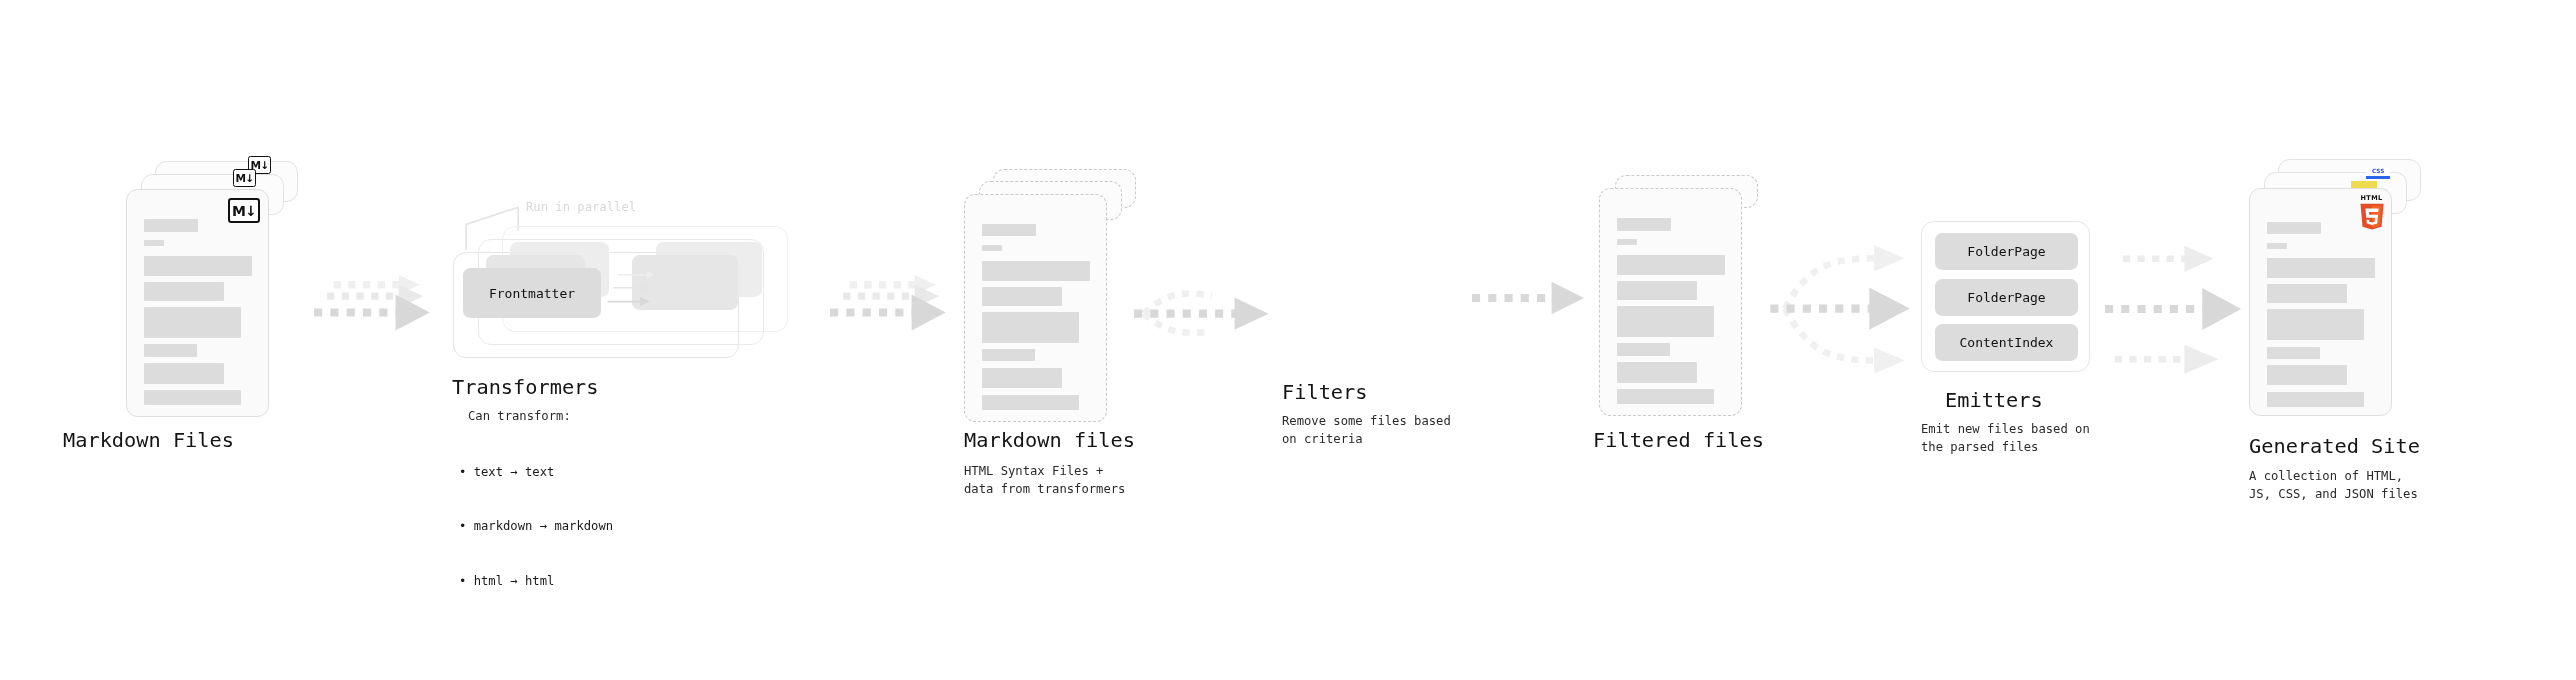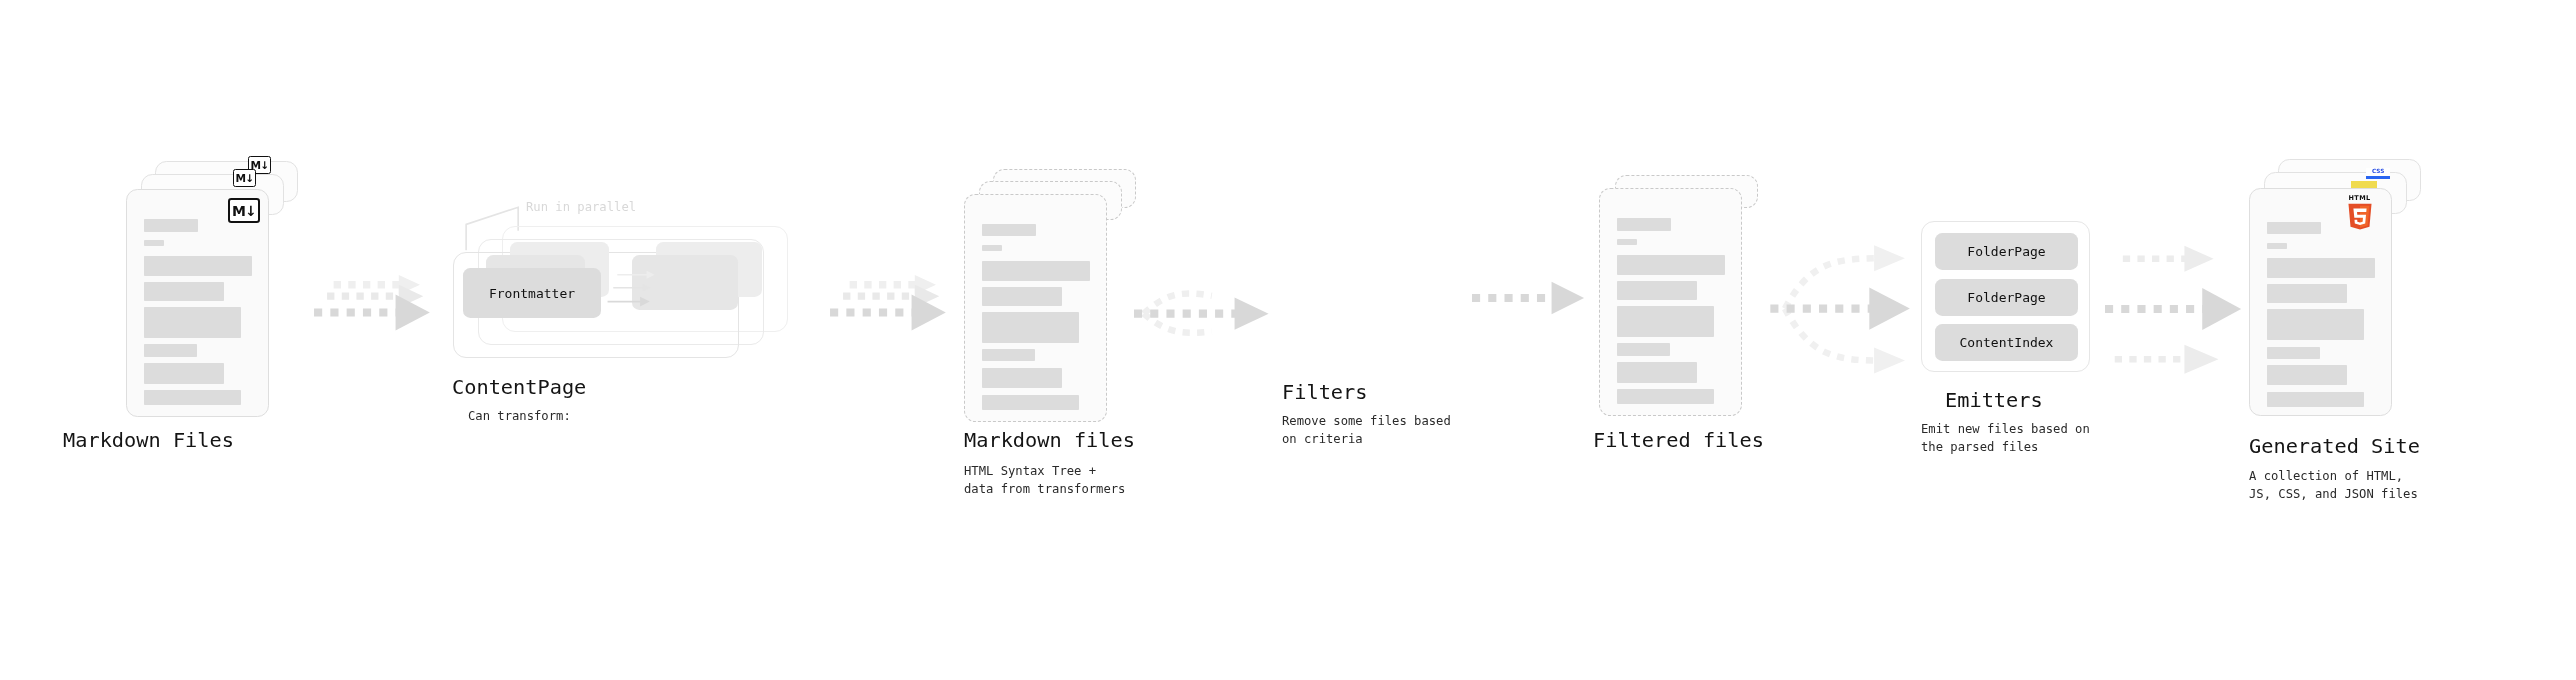--- a/index.html
+++ b/index.html
@@ -20,20 +20,21 @@
   .node{position:absolute;}
 
   
   .stack{position:relative;}
   .card{
     position:absolute;
     border:1.6px solid #e2e2e2;
     border-radius:11.4px;
     background:#fbfbfb;
     box-sizing:border-box;
+    padding-left:12px;
   }
   .card.ghost2{background:#fcfcfc;}
   .card.ghost1{background:#fcfcfc;}
   .card.front{background:#fafafa;border-color:#dedede;}
 
   .card.dashed{
     background:#fbfbfb;
     border:1.6px dashed #c9c9c9;
   }
   .card.dashed.ghost1,.card.dashed.ghost2{background:#fcfcfc;border-style:dashed;}
@@ -218,22 +219,27 @@
       <polygon points="243,99 253,104 243,109" fill="#e4e4e4"></polygon>
       <g fill="none" stroke="#d9d9d9" stroke-width="2">
         <line x1="200" y1="121" x2="244" y2="121"></line>
       </g>
       <polygon points="240,115 252,121 240,127" fill="#d9d9d9"></polygon>
     </svg>
 
     <div class="pill" style="left:18px;top:65px;width:138px;height:50px;background:#dcdcdc;">Frontmatter</div>
   </div>
 
-  <div class="node title" style="left:452px;top:375px;">ContentPage</div>
+  <div class="node title" style="left:452px;top:375px;">Transformers</div>
   <div class="node sub" style="left:468px;top:408px;">Can transform:</div>
+  <div class="node bullets" style="left:459px;top:426px;">
+    <div>• text → text</div>
+    <div>• markdown → markdown</div>
+    <div>• html → html</div>
+  </div>
 
   <div class="node" style="left:830px;top:275px;width:124px;height:75px;">
     <svg width="124" height="75" viewBox="0 0 152 92">
       <g stroke="#efefef" stroke-width="9" stroke-dasharray="9 9" fill="none">
         <line x1="24" y1="12" x2="110" y2="12"></line>
       </g>
       <polygon points="104,0 130,12 104,24" fill="#efefef"></polygon>
       <g stroke="#e9e9e9" stroke-width="9" stroke-dasharray="9 9" fill="none">
         <line x1="16" y1="26" x2="110" y2="26"></line>
       </g>
@@ -257,21 +263,21 @@
           <div class="ln" style="left:17px;top:92px;width:80px;height:18.7px;"></div>
           <div class="ln" style="left:17px;top:117px;width:97px;height:31px;"></div>
           <div class="ln" style="left:17px;top:154px;width:53px;height:12.2px;"></div>
           <div class="ln" style="left:17px;top:173px;width:80px;height:20.3px;"></div>
           <div class="ln" style="left:17px;top:200px;width:97px;height:14.6px;"></div>
         </div>
       </div>
     </div>
   </div>
   <div class="node title" style="left:964px;top:428px;">Markdown files</div>
-  <div class="node sub" style="left:964px;top:463px;">HTML Syntax Tree +
+  <div class="node sub" style="left:964px;top:463px;">HTML Syntax Files +
 data from transformers</div>
 
   <div class="node" style="left:1134px;top:286px;width:150px;height:65px;">
     <svg width="150" height="65" viewBox="0 0 185 80">
       <g stroke="#efefef" stroke-width="8" stroke-dasharray="9 9" fill="none">
         <path d="M12 34 C 40 8, 60 6, 96 12"></path>
       </g>
       <g stroke="#efefef" stroke-width="8" stroke-dasharray="9 9" fill="none">
         <path d="M12 34 C 40 58, 60 60, 96 56"></path>
       </g>

